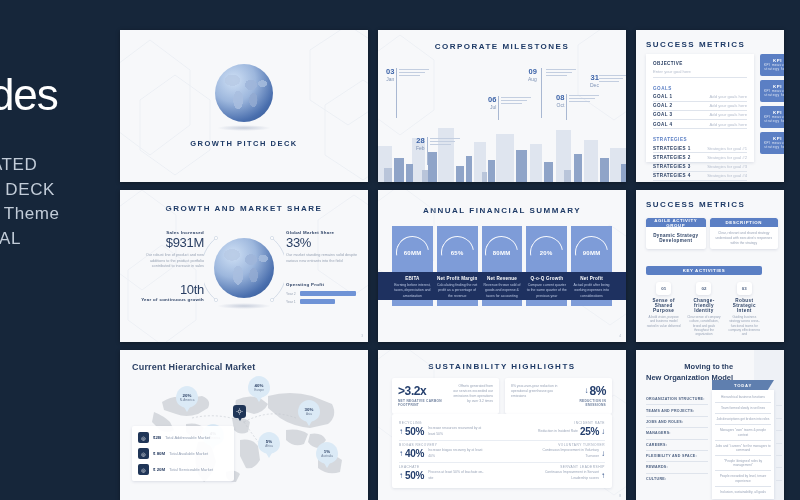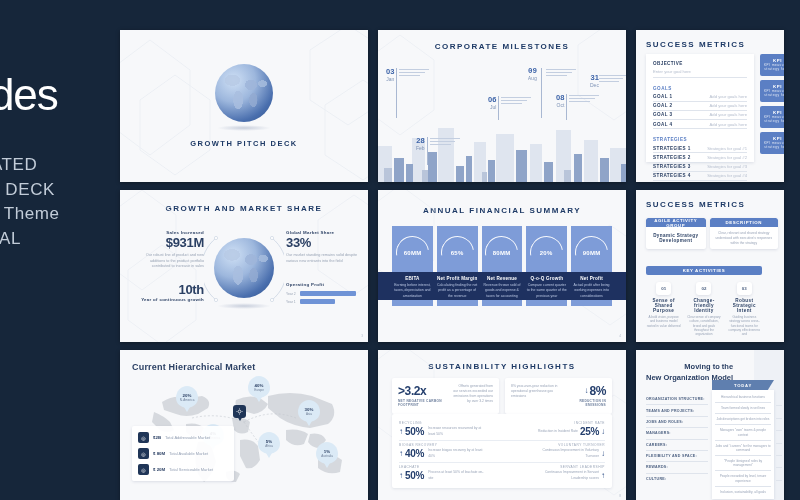--- a/index.html
+++ b/index.html
@@ -89,21 +89,21 @@
   .lbl-dark { font-size: 4.6px; font-weight: 700; color: #2a3f63; letter-spacing: .4px; }
   .ghost { font-size: 4.2px; color: #b4bdcd; }
   .rowline { border-bottom: .6px solid #dfe4ec; }
   .chip {
     background: #5b7fc4; color: #fff; font-size: 4.4px; font-weight: 700;
     letter-spacing: .6px; text-align: center; border-radius: 2px;
     display: flex; align-items: center; justify-content: center;
   }
 
   
-  .kpi-big { font-size: 13px; font-weight: 700; color: #2a3f63; letter-spacing: -.3px; }
+  .kpi-big { font-size: 13px; font-weight: 400; color: #2a3f63; letter-spacing: -.3px; }
   .kpi-cap { font-size: 4.4px; font-weight: 700; color: #2a3f63; letter-spacing: .3px; }
   .kpi-body { font-size: 3.8px; color: #9aa5b6; line-height: 1.5; }
   .bar-track { height: 5px; border-radius: 1px; background: #6f93d6; }
 
   
   .afs-col { background: #7e9cd8; position: relative; }
   .afs-ring {
     border: 1.6px solid rgba(255,255,255,.92); border-radius: 50%;
     border-bottom-color: transparent; border-right-color: transparent;
     transform: rotate(35deg);
@@ -279,21 +279,21 @@
             <div style="width:1px;height:24px;background:#a9b8d2;"></div>
             <div class="ms-lines" style="width:30px;padding-top:1px;">
               <i></i>
                 <i style="width:86%"></i>
                 <i style="width:70%"></i>
             </div>
           </div>
         </div>
 
         <div class="ms-item" style="left:150px;top:8px;position:absolute;">
-          <div style="display:flex;align-items:flex-start;gap:4px;font-family:Liberation Mono, monospace;">
+          <div style="display:flex;align-items:flex-start;gap:4px;">
             <div style="text-align:right;">
               <div class="ms-num">09</div>
               <div class="ms-mon">Aug</div>
             </div>
             <div style="width:1px;height:50px;background:#a9b8d2;"></div>
             <div class="ms-lines" style="width:30px;padding-top:1px;">
               <i></i>
                 <i style="width:86%"></i>
                 <i style="width:70%"></i>
             </div>

